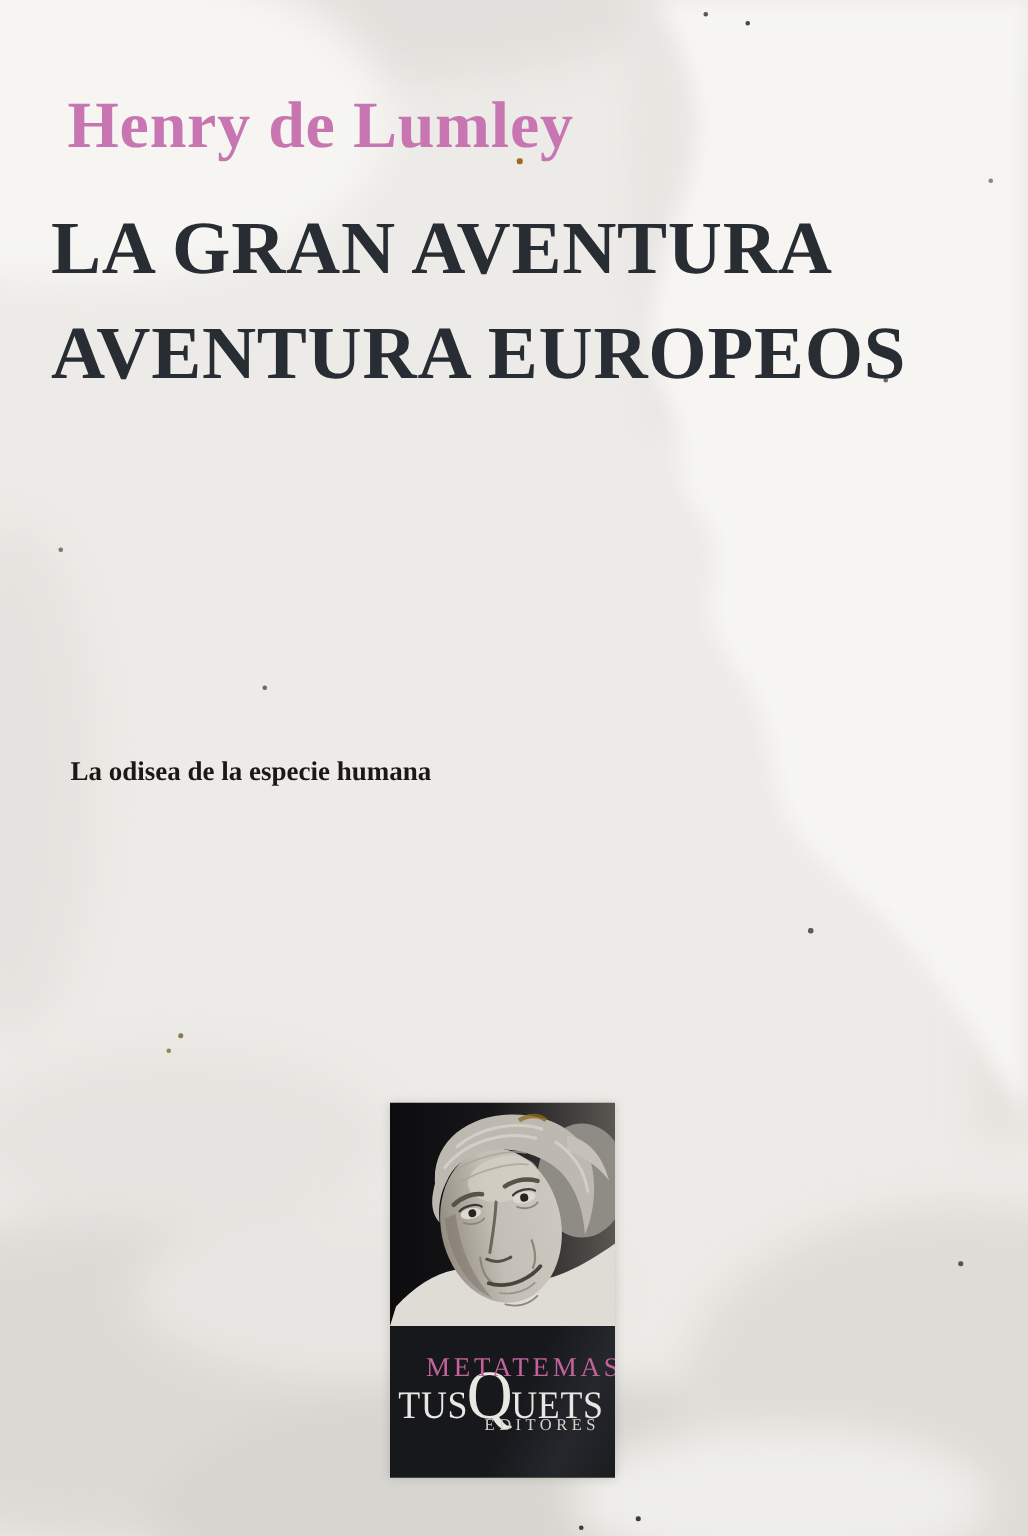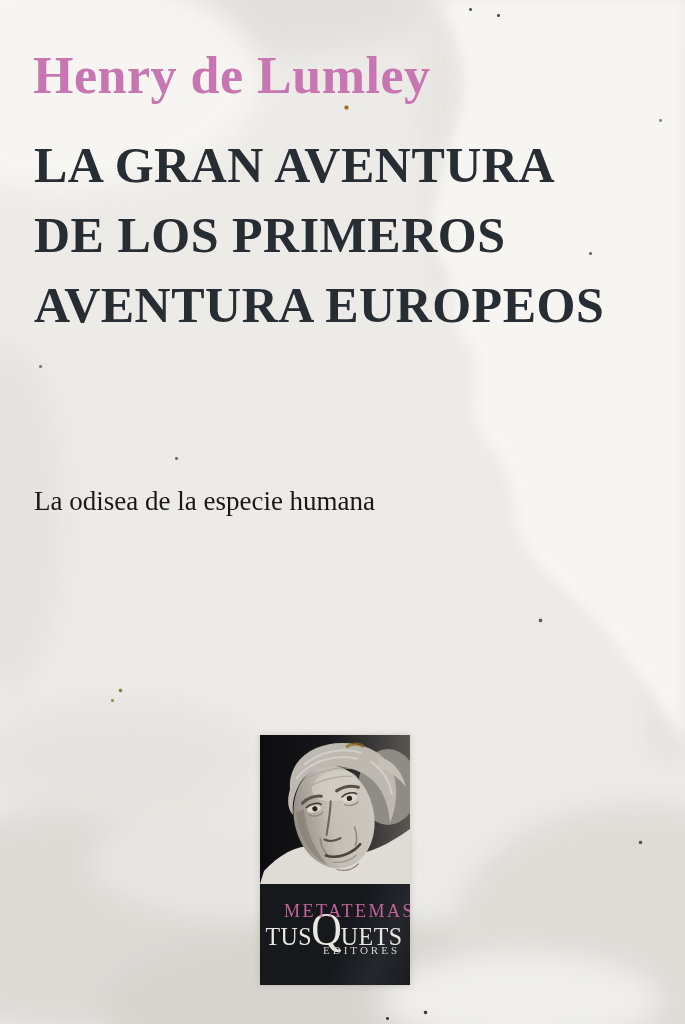--- a/index.html
+++ b/index.html
@@ -33,38 +33,38 @@
       640px 842px 0 1.2px #55534d,
       425px 1012px 0 1.2px #3e3c38,
       387px 1018px 0 1px #3e3c38,
       660px 120px 0 1px #8a887f,
       540px 620px 0 1.3px #5c5a52,
       120px 690px 0 1.2px #8a7a4a,
       112px 700px 0 1px #97864f;
   }
   .author{
     position:absolute;left:33px;top:50px;
-    margin:0;
-    font-size:52px;line-height:1;font-weight:700;
+    margin:12px;
+    font-size:44px;line-height:1;font-weight:700;
     color:var(--author-pink,#c876b2);
     letter-spacing:0.5px;
     white-space:nowrap;
   }
   .title{
     position:absolute;left:34px;top:130px;
     margin:0;
     font-size:50px;line-height:70px;font-weight:700;
     color:var(--title-ink,#272d33);
     letter-spacing:0.5px;
   }
   .title span{display:block;white-space:nowrap;}
   .subtitle{
     position:absolute;left:34px;top:482px;
-    margin:0;
-    font-size:27px;line-height:38px;font-weight:400;
+    margin:13px;
+    font-size:18px;line-height:38px;font-weight:700;
     color:var(--subtitle-ink,#1b1915);
   }
   .subtitle span{display:block;white-space:nowrap;}
   .photo-block{
     position:absolute;left:260px;top:735px;width:150px;
     box-shadow:0 0 6px rgba(90,85,75,.25);
   }
   .portrait{display:block;width:150px;height:149px;}
   .panel{
     position:relative;
@@ -137,21 +137,20 @@
         C438,190 430,214 434,240 C437,258 448,268 452,286 L430,286 C420,200 414,90 420,0 Z"></path>
     </g>
   </svg>
 
   <div class="specks"></div>
 
   <h2 class="author">Henry de Lumley</h2>
 
   <h1 class="title">
     <span>LA GRAN AVENTURA</span>
-    <span>DE LOS PRIMEROS</span>
     <span>AVENTURA EUROPEOS</span>
   </h1>
 
   <h3 class="subtitle">
     <span>La odisea de la especie humana</span>
   </h3>
 
   <div class="photo-block">
 
     <svg class="portrait" viewBox="0 0 150 149" aria-hidden="true">

